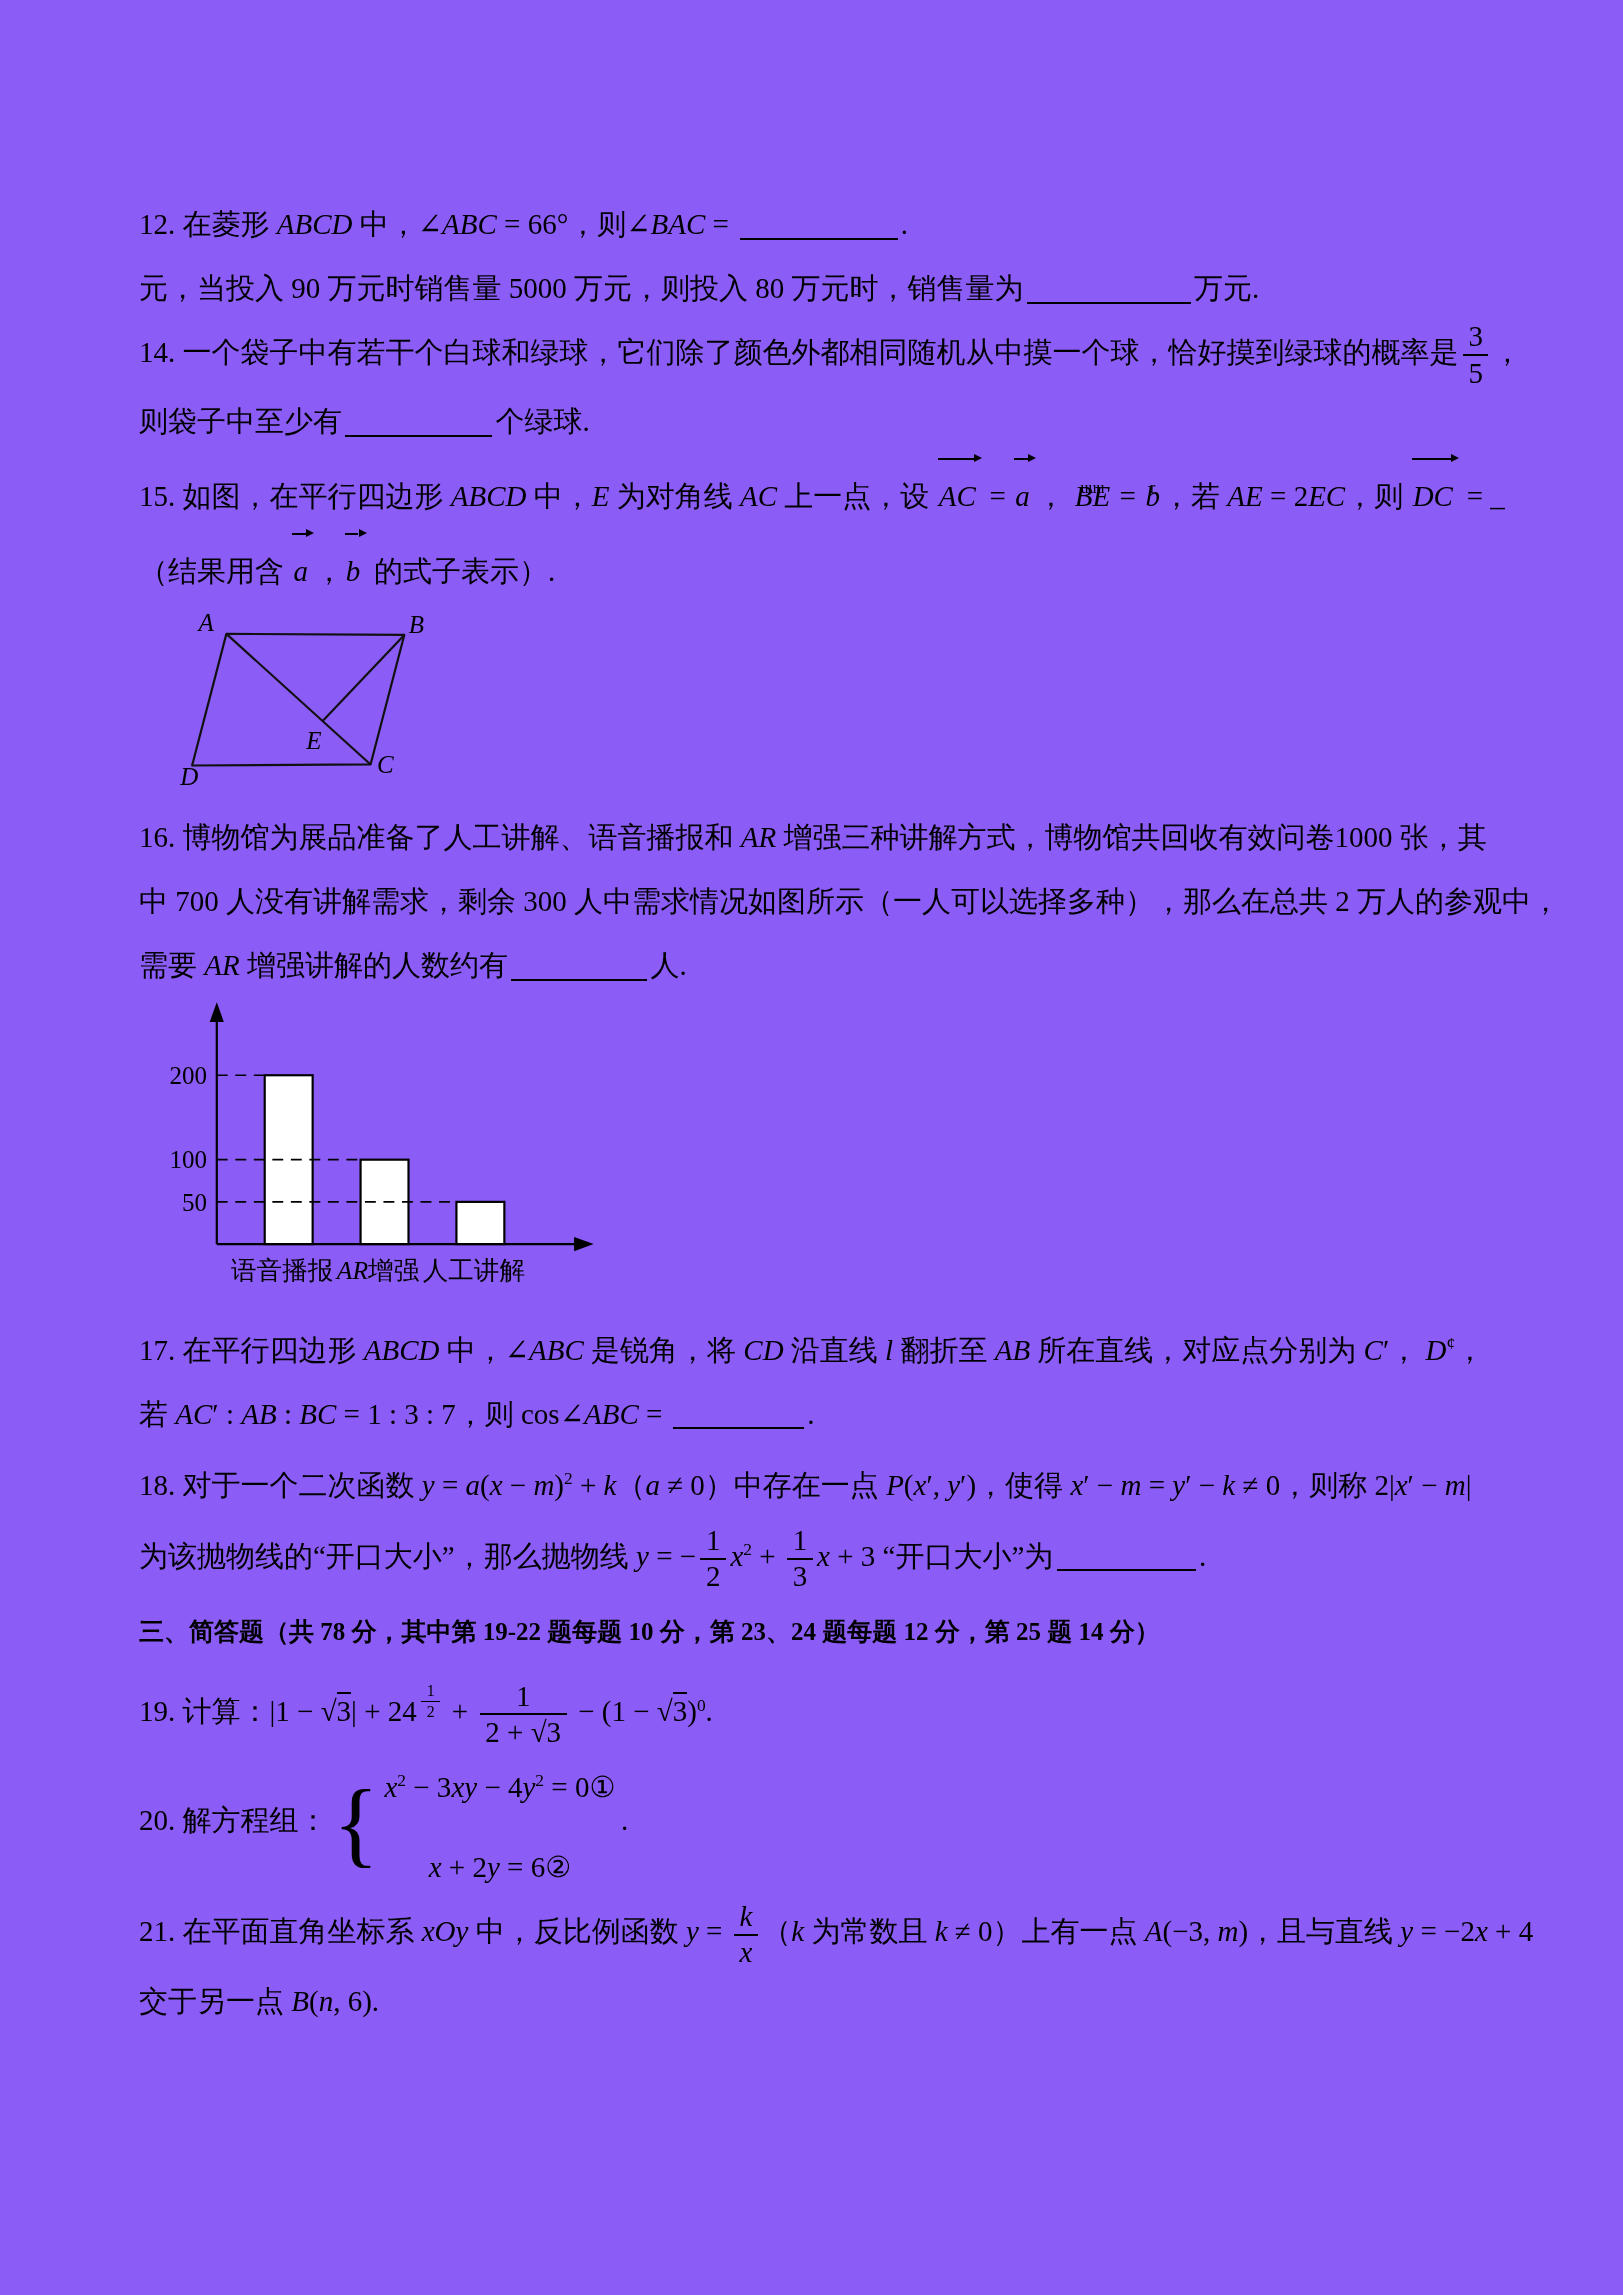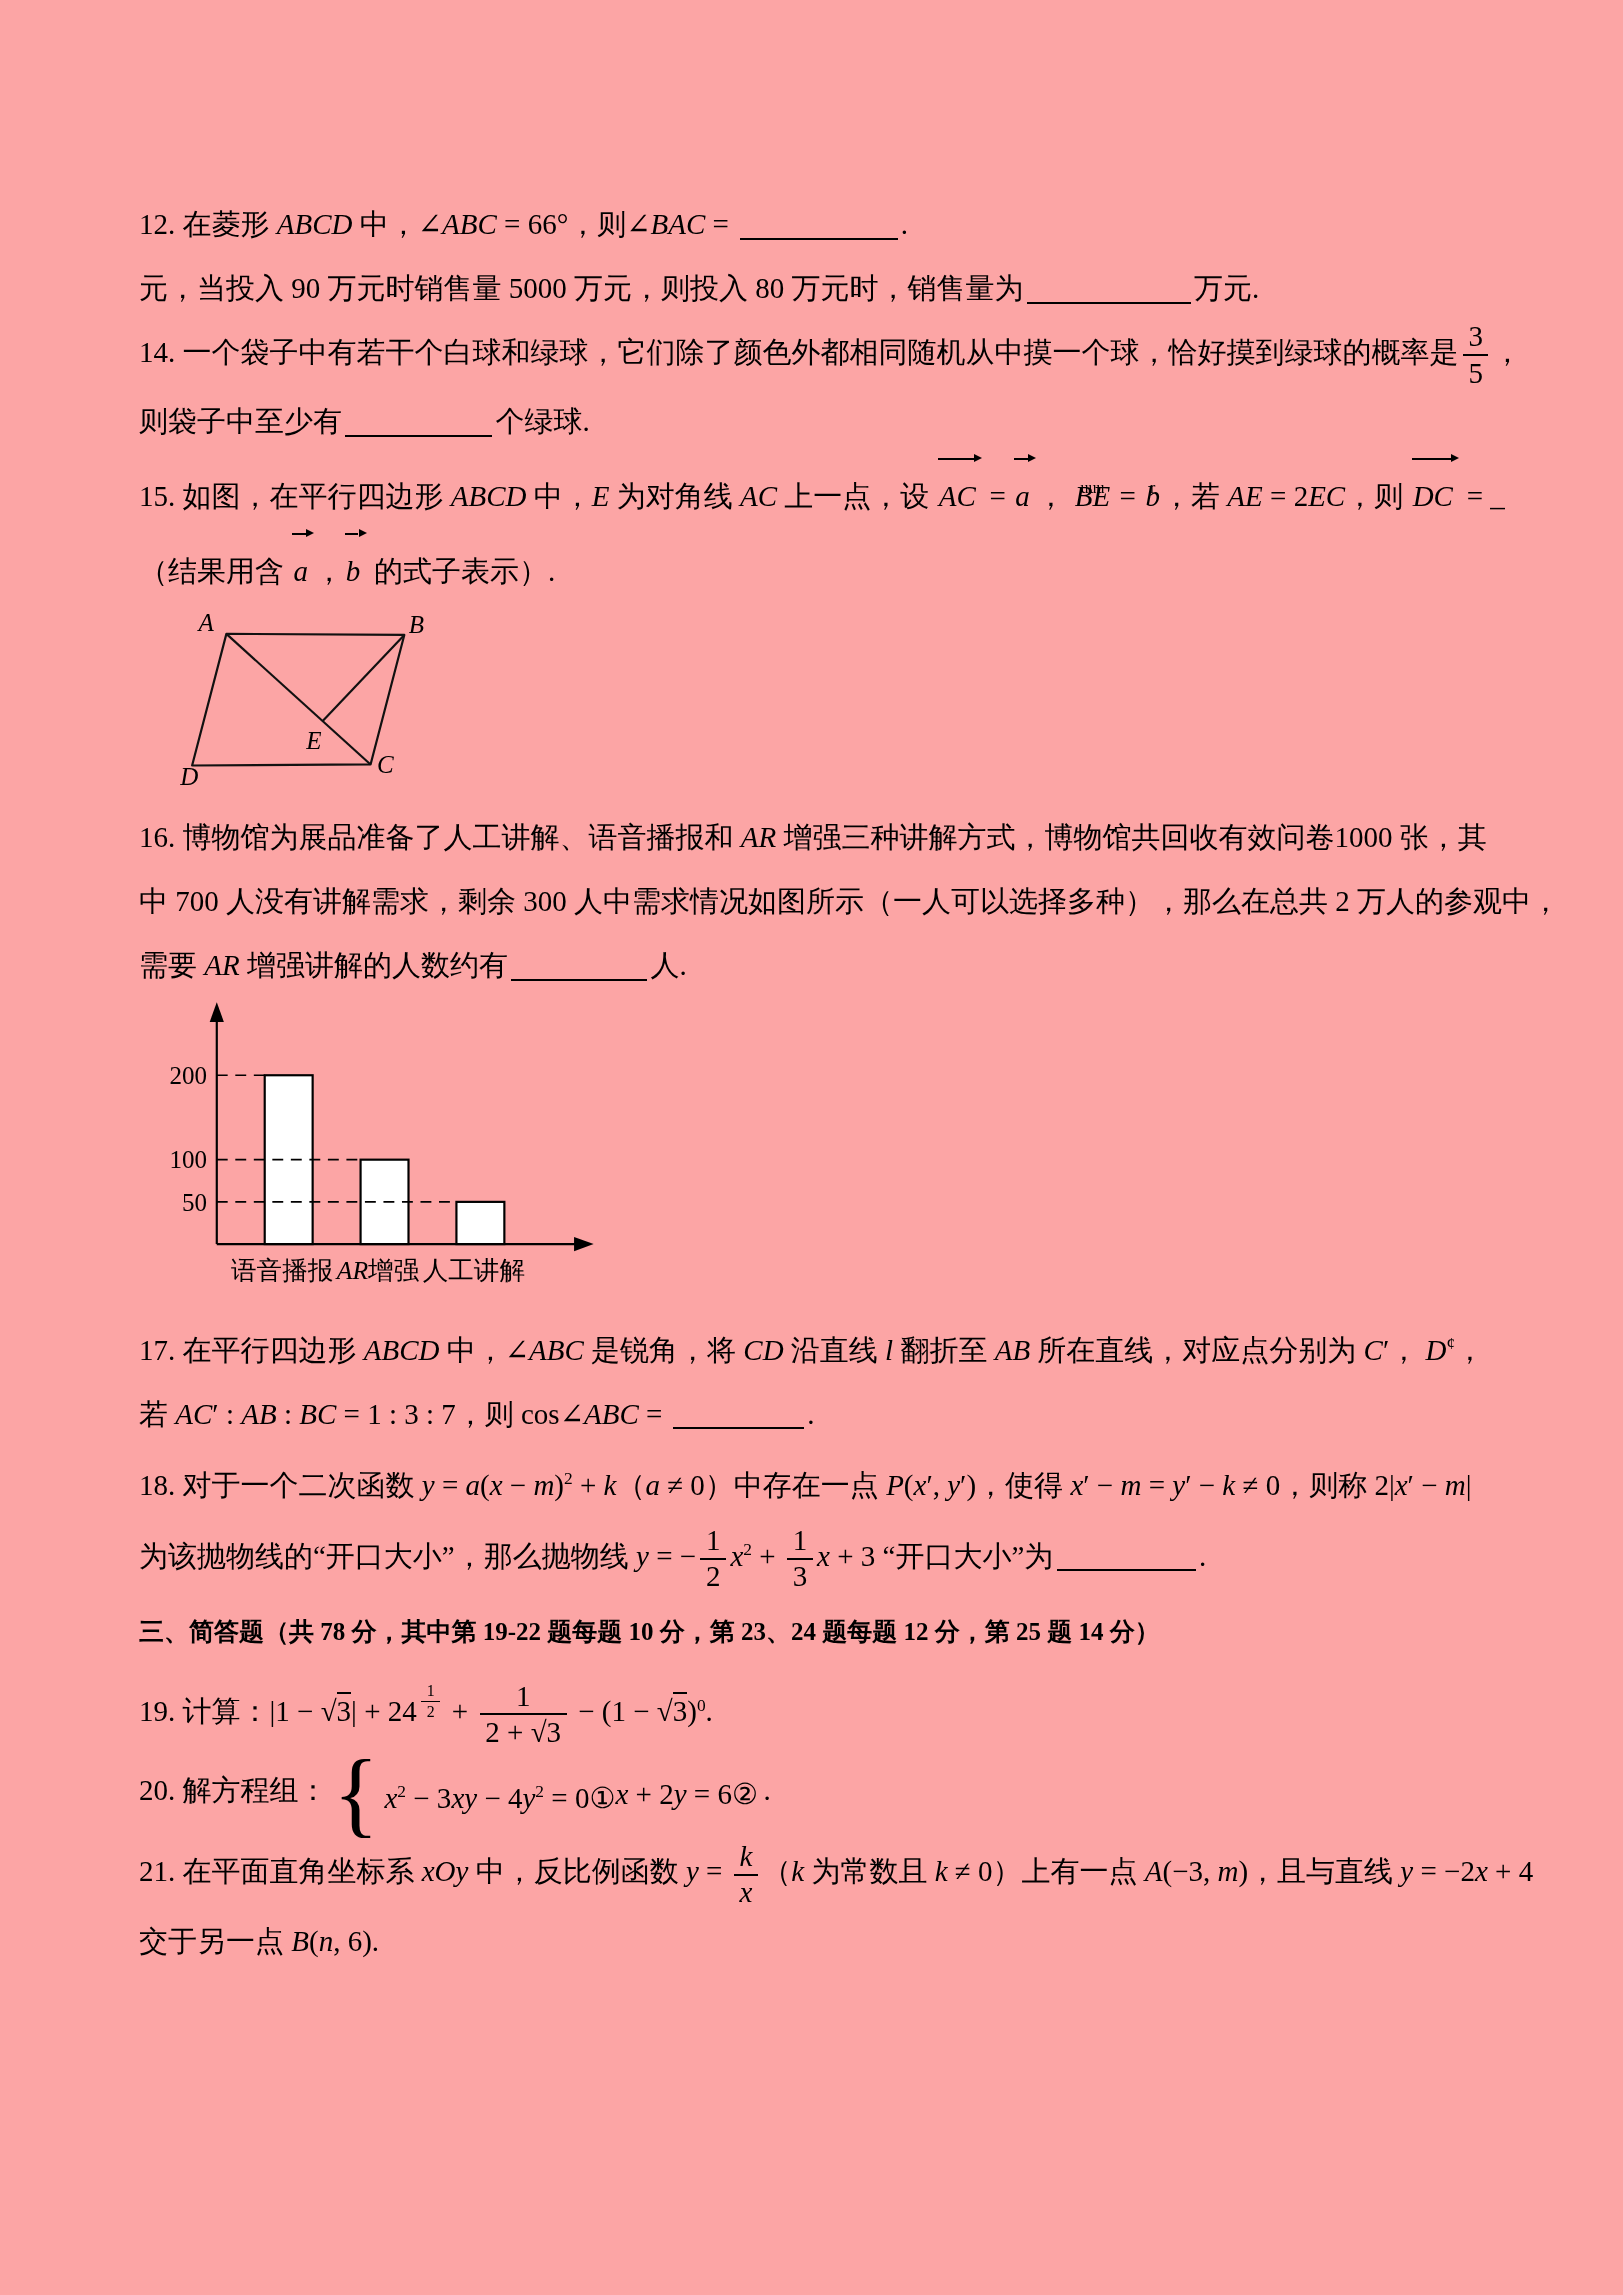--- a/index.html
+++ b/index.html
@@ -1,19 +1,19 @@
 <!DOCTYPE html>
 <html style="font-size:8.7px"><head>
 <meta charset="utf-8">
 <style>
   html,body{margin:0;padding:0;background:#ffffff;}
   .page{
     position:relative;
     width:1623px;height:2295px;
-    background:#fca5a5;color:#000;
+    background:#8b5cf6;color:#000;
     font-family:"Liberation Serif","DejaVu Serif",serif;
     font-size:29px;
     overflow:hidden;
   }
   .content{position:absolute;left:139px;top:192px;width:1385px;}
   .line{line-height:64px;white-space:nowrap;}
   .heading{font-weight:bold;font-size:25px;line-height:72px;white-space:nowrap;margin-top:3.3px;}
   i{font-style:italic;}
   sup{font-size:60%;}
   .blank{display:inline-block;height:0.85em;border-bottom:2.7px solid #000;vertical-align:-5.5px;margin:0 3.3px;}
@@ -31,21 +31,21 @@
     border-left:8.7px solid #000;border-top:4.9px solid transparent;border-bottom:4.9px solid transparent;}
   
   .vk{display:inline-block;position:relative;padding-top:3.3px;margin:0 2.2px;}
   .vk .top{position:absolute;top:-13px;left:50%;transform:translateX(-50%);font-size:55%;line-height:1;margin-top:32px;}
   
   .sq{white-space:nowrap;}
   .sq .ol{border-top:2.2px solid #000;padding-top:1.1px;}
   
   .sys{display:inline-flex;align-items:center;vertical-align:middle;margin:0 5.5px;}
   .brace{font-size:330%;line-height:0.95;font-weight:400;margin-right:5.5px;}
-  .eqcol{display:inline-flex;align-items:center;row-gap:16.4px;}
+  .eqcol{display:inline-flex;flex-direction:column;align-items:center;row-gap:16.4px;}
   .figure-wrap{margin:7.6px 0 2.2px 41px;}
   .chart-wrap{margin:2.2px 0 0 9.8px;text-decoration:underline;}
   svg text{font-family:"Liberation Serif","DejaVu Serif",serif;}
 </style>
 </head>
 <body>
 
 <div class="page">
   <div class="content">
 

